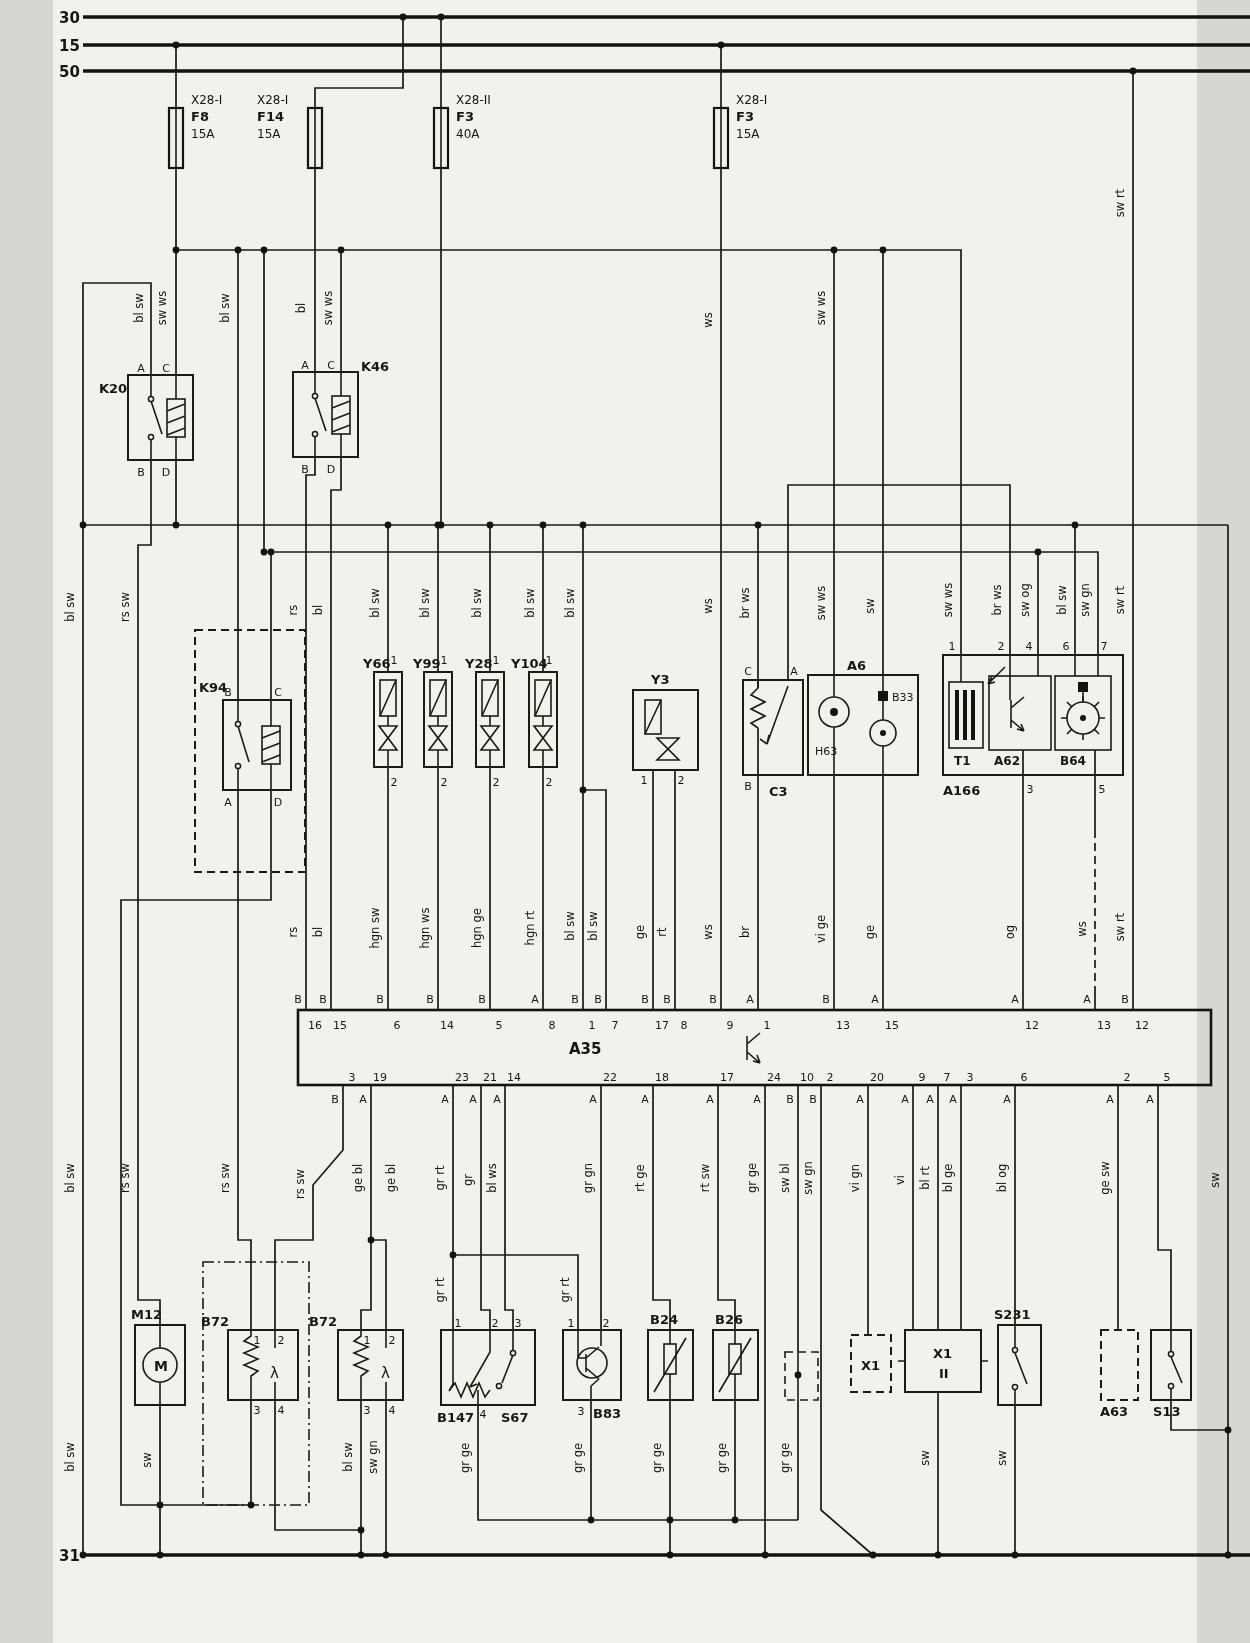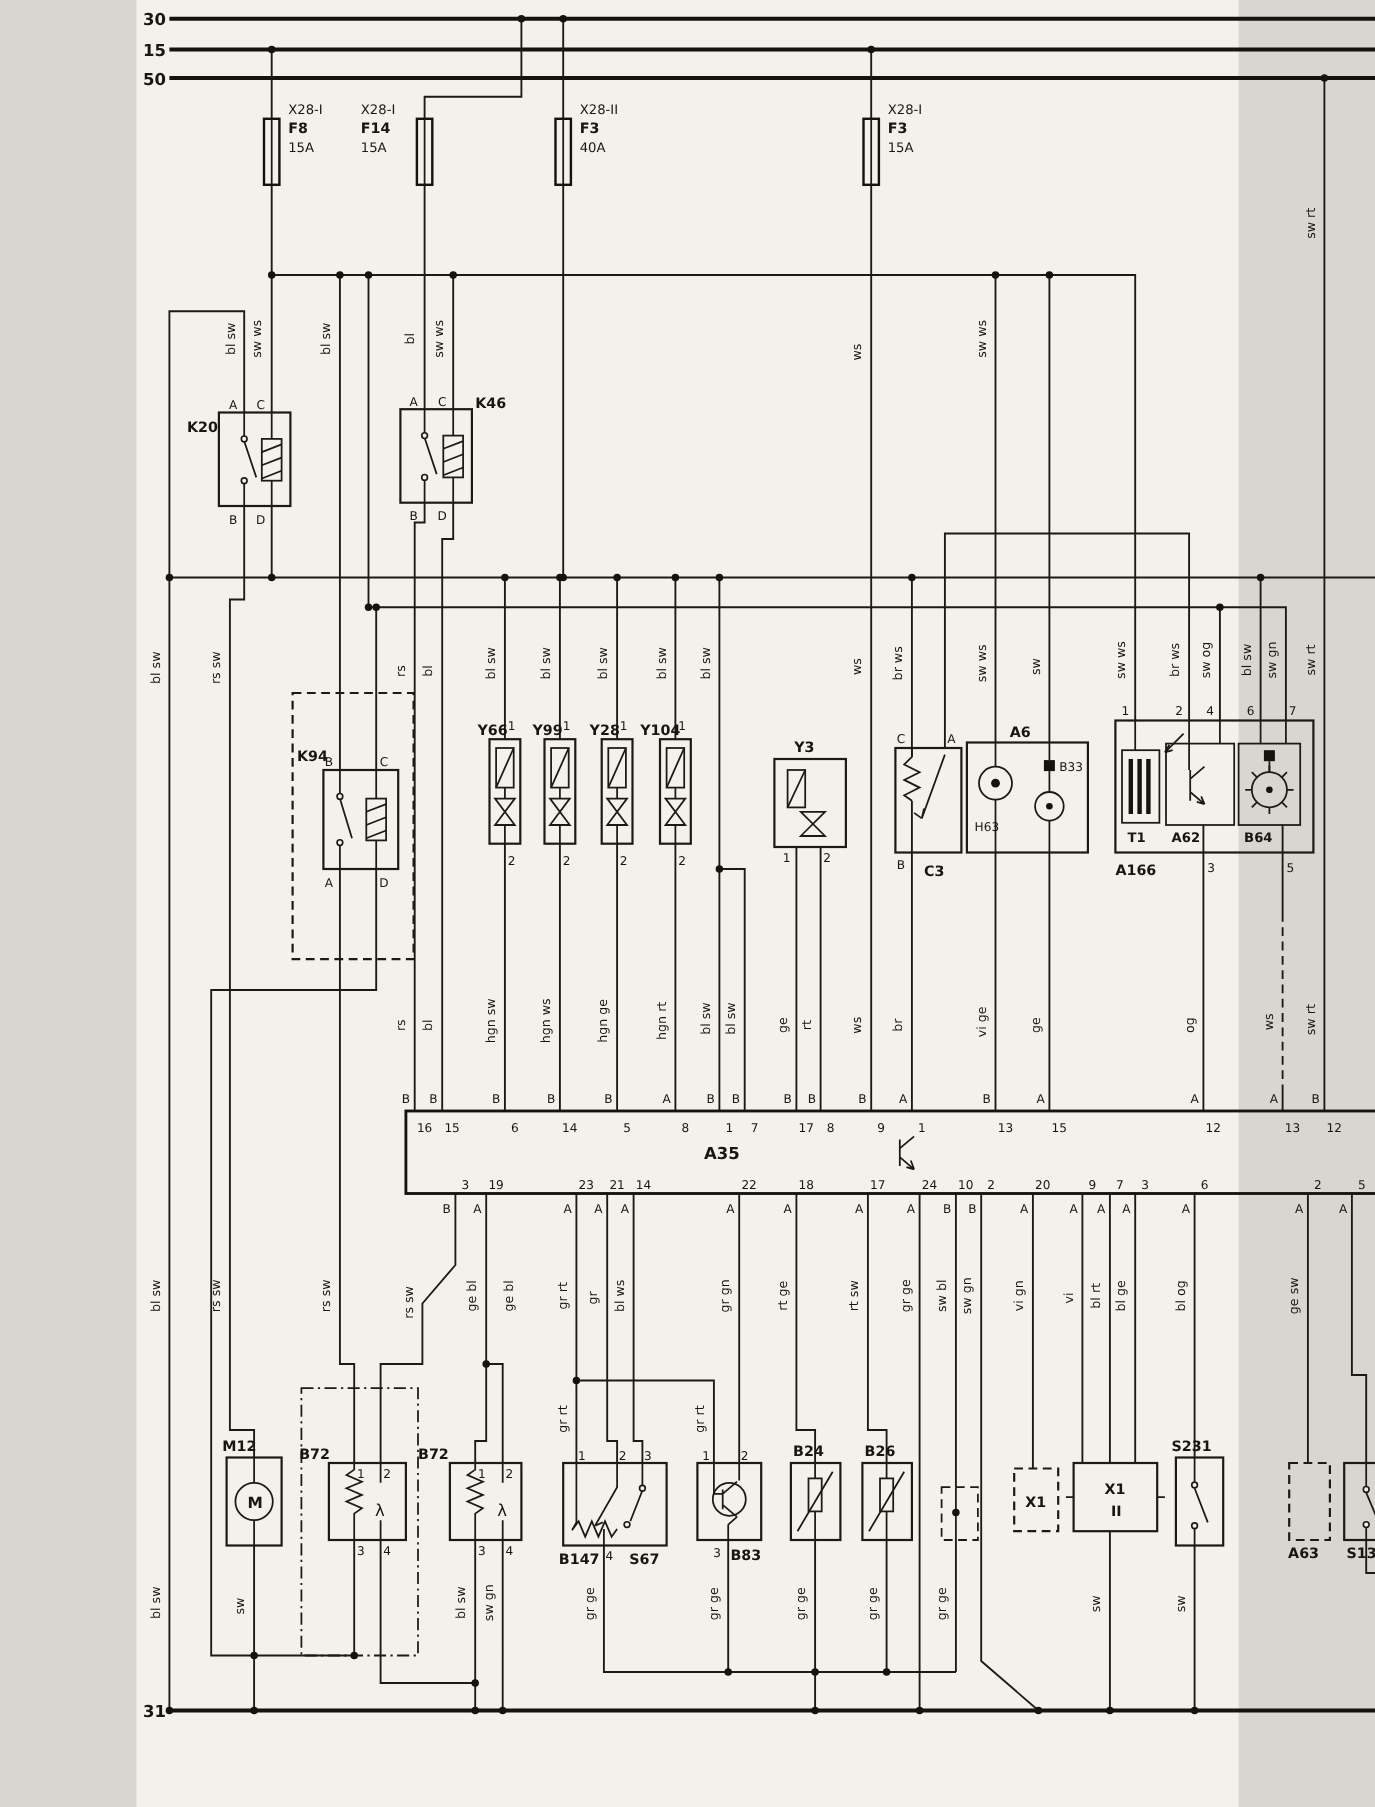--- a/index.html
+++ b/index.html
@@ -1,16 +1,16 @@
 <!DOCTYPE html>
 <html><head>
 <meta charset="utf-8">
 <style>
   html,body{margin:0;padding:0;background:#d8d6d0;}
-  .stage{width:1002px;height:1643px;background:#f2f1ec;position:relative;margin:0 auto;}
+  .stage{width:1144px;height:1643px;background:#f2f1ec;position:relative;margin:0 auto;}
   svg{display:block;}
   svg text{font-family:"DejaVu Sans","Liberation Sans",sans-serif;fill:#17160f;}
   .bus{stroke:#14130c;stroke-width:3.6;fill:none;}
   .wire{stroke:#1c1b12;stroke-width:1.7;fill:none;}
   .box{stroke:#1c1b12;stroke-width:2;fill:none;}
   .boxfat{stroke:#14130c;stroke-width:2.6;fill:none;}
   .box2{stroke:#1c1b12;stroke-width:1.6;fill:none;}
   .sym{stroke:#1c1b12;stroke-width:1.6;fill:none;}
   .fusebody{fill:#f2f1ec;stroke:#14130c;stroke-width:2.2;}
   .dash{stroke-dasharray:8 5;}

